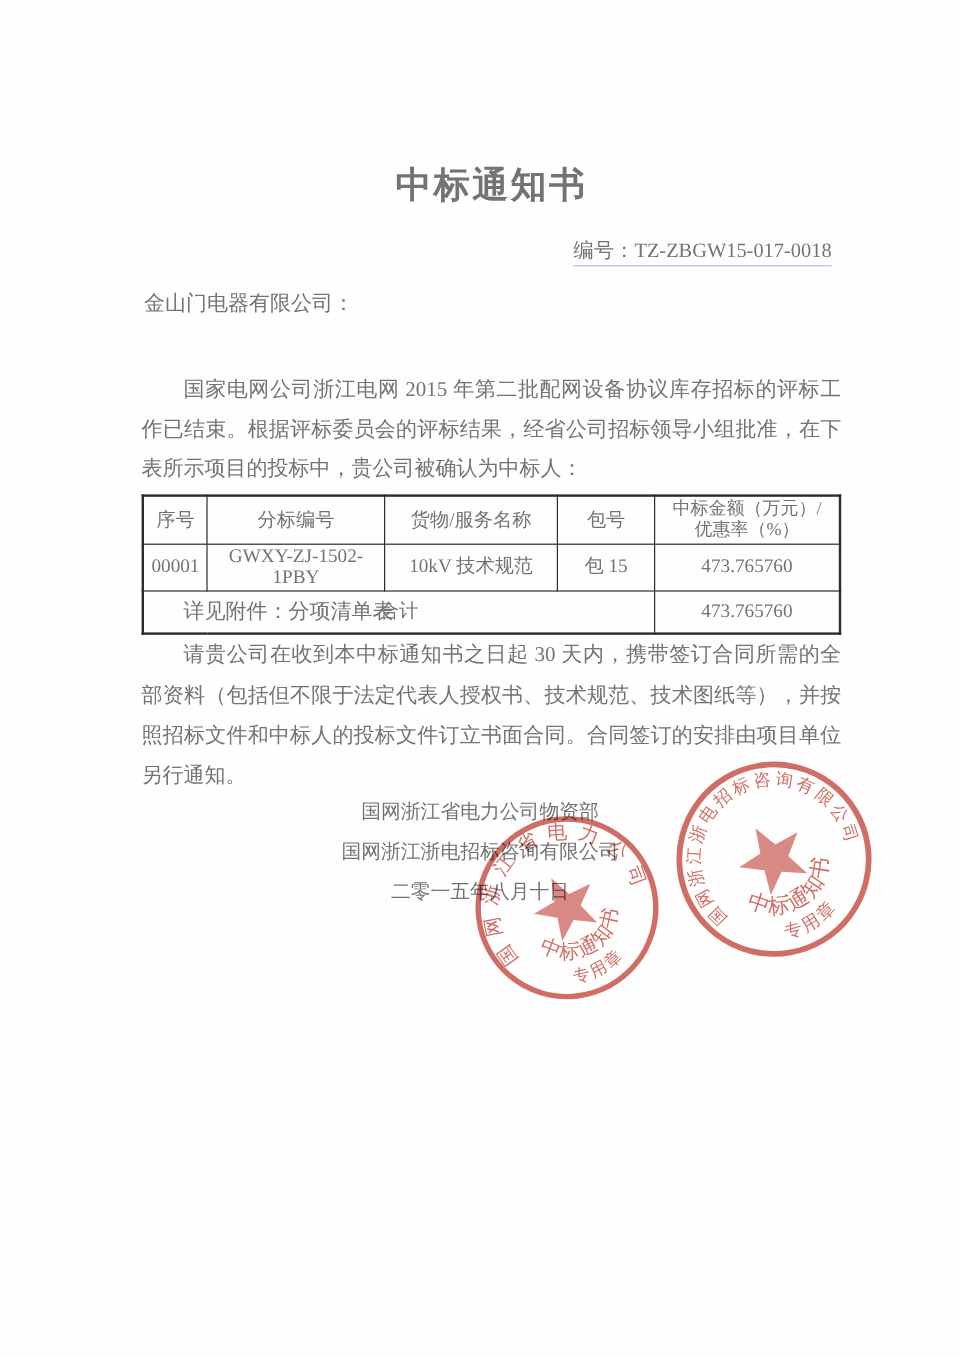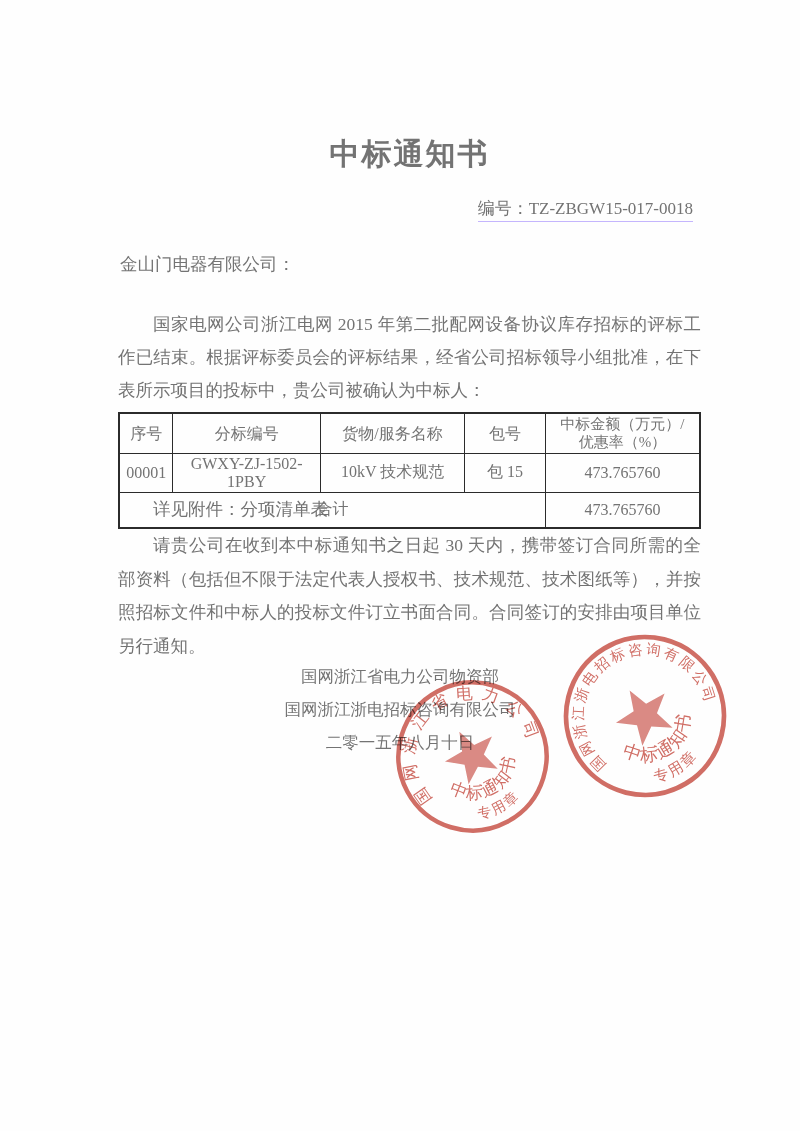--- a/index.html
+++ b/index.html
@@ -26,21 +26,21 @@
     top: 197px; left: 118px; width: 575px;
     text-align: right;
     font-size: 17px;
   }
   .doc-number .underlined {
     border-bottom: 1px solid #c4b5fd;
     padding-bottom: 3px;
   }
   .addressee {
     position: absolute;
-    top: 252px; left: 120px;
+    top: 240px; left: 120px;
     font-size: 17.5px;
   }
   .para {
     position: absolute;
     left: 118px; width: 583px;
     font-size: 17.5px;
     line-height: 33px;
     text-align: justify;
     text-indent: 2em;
     font-family: Liberation Serif, serif;

